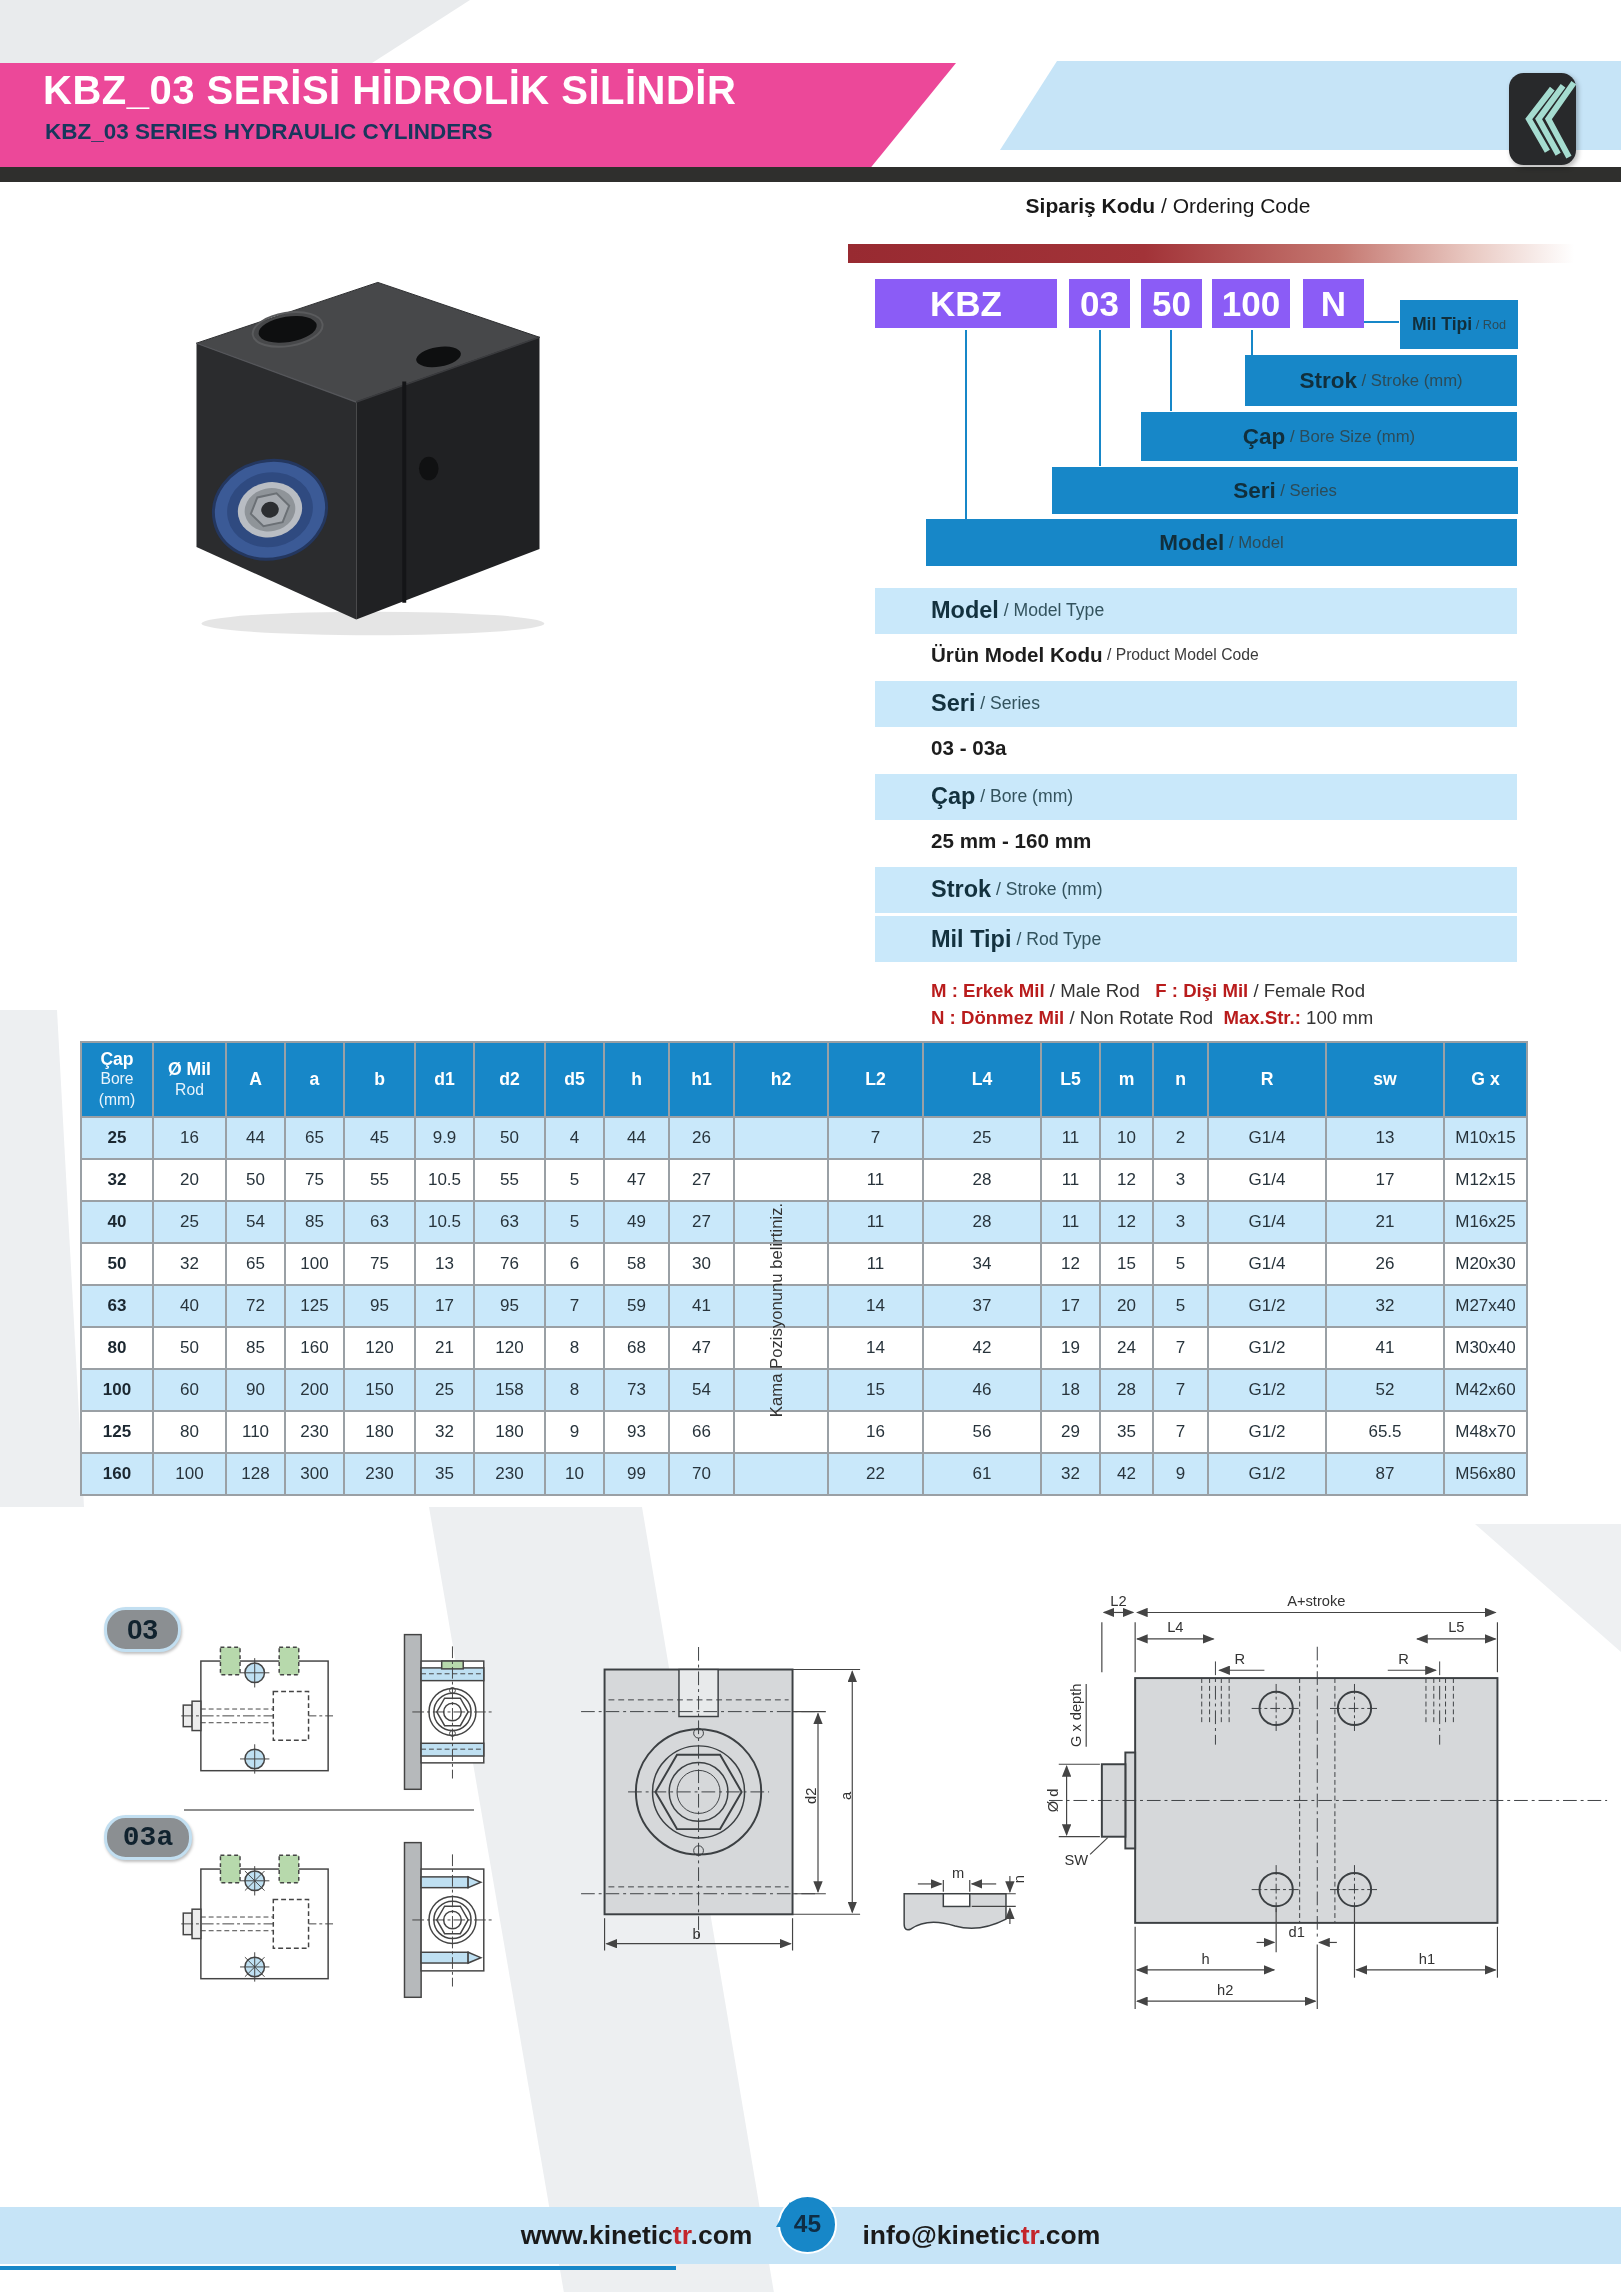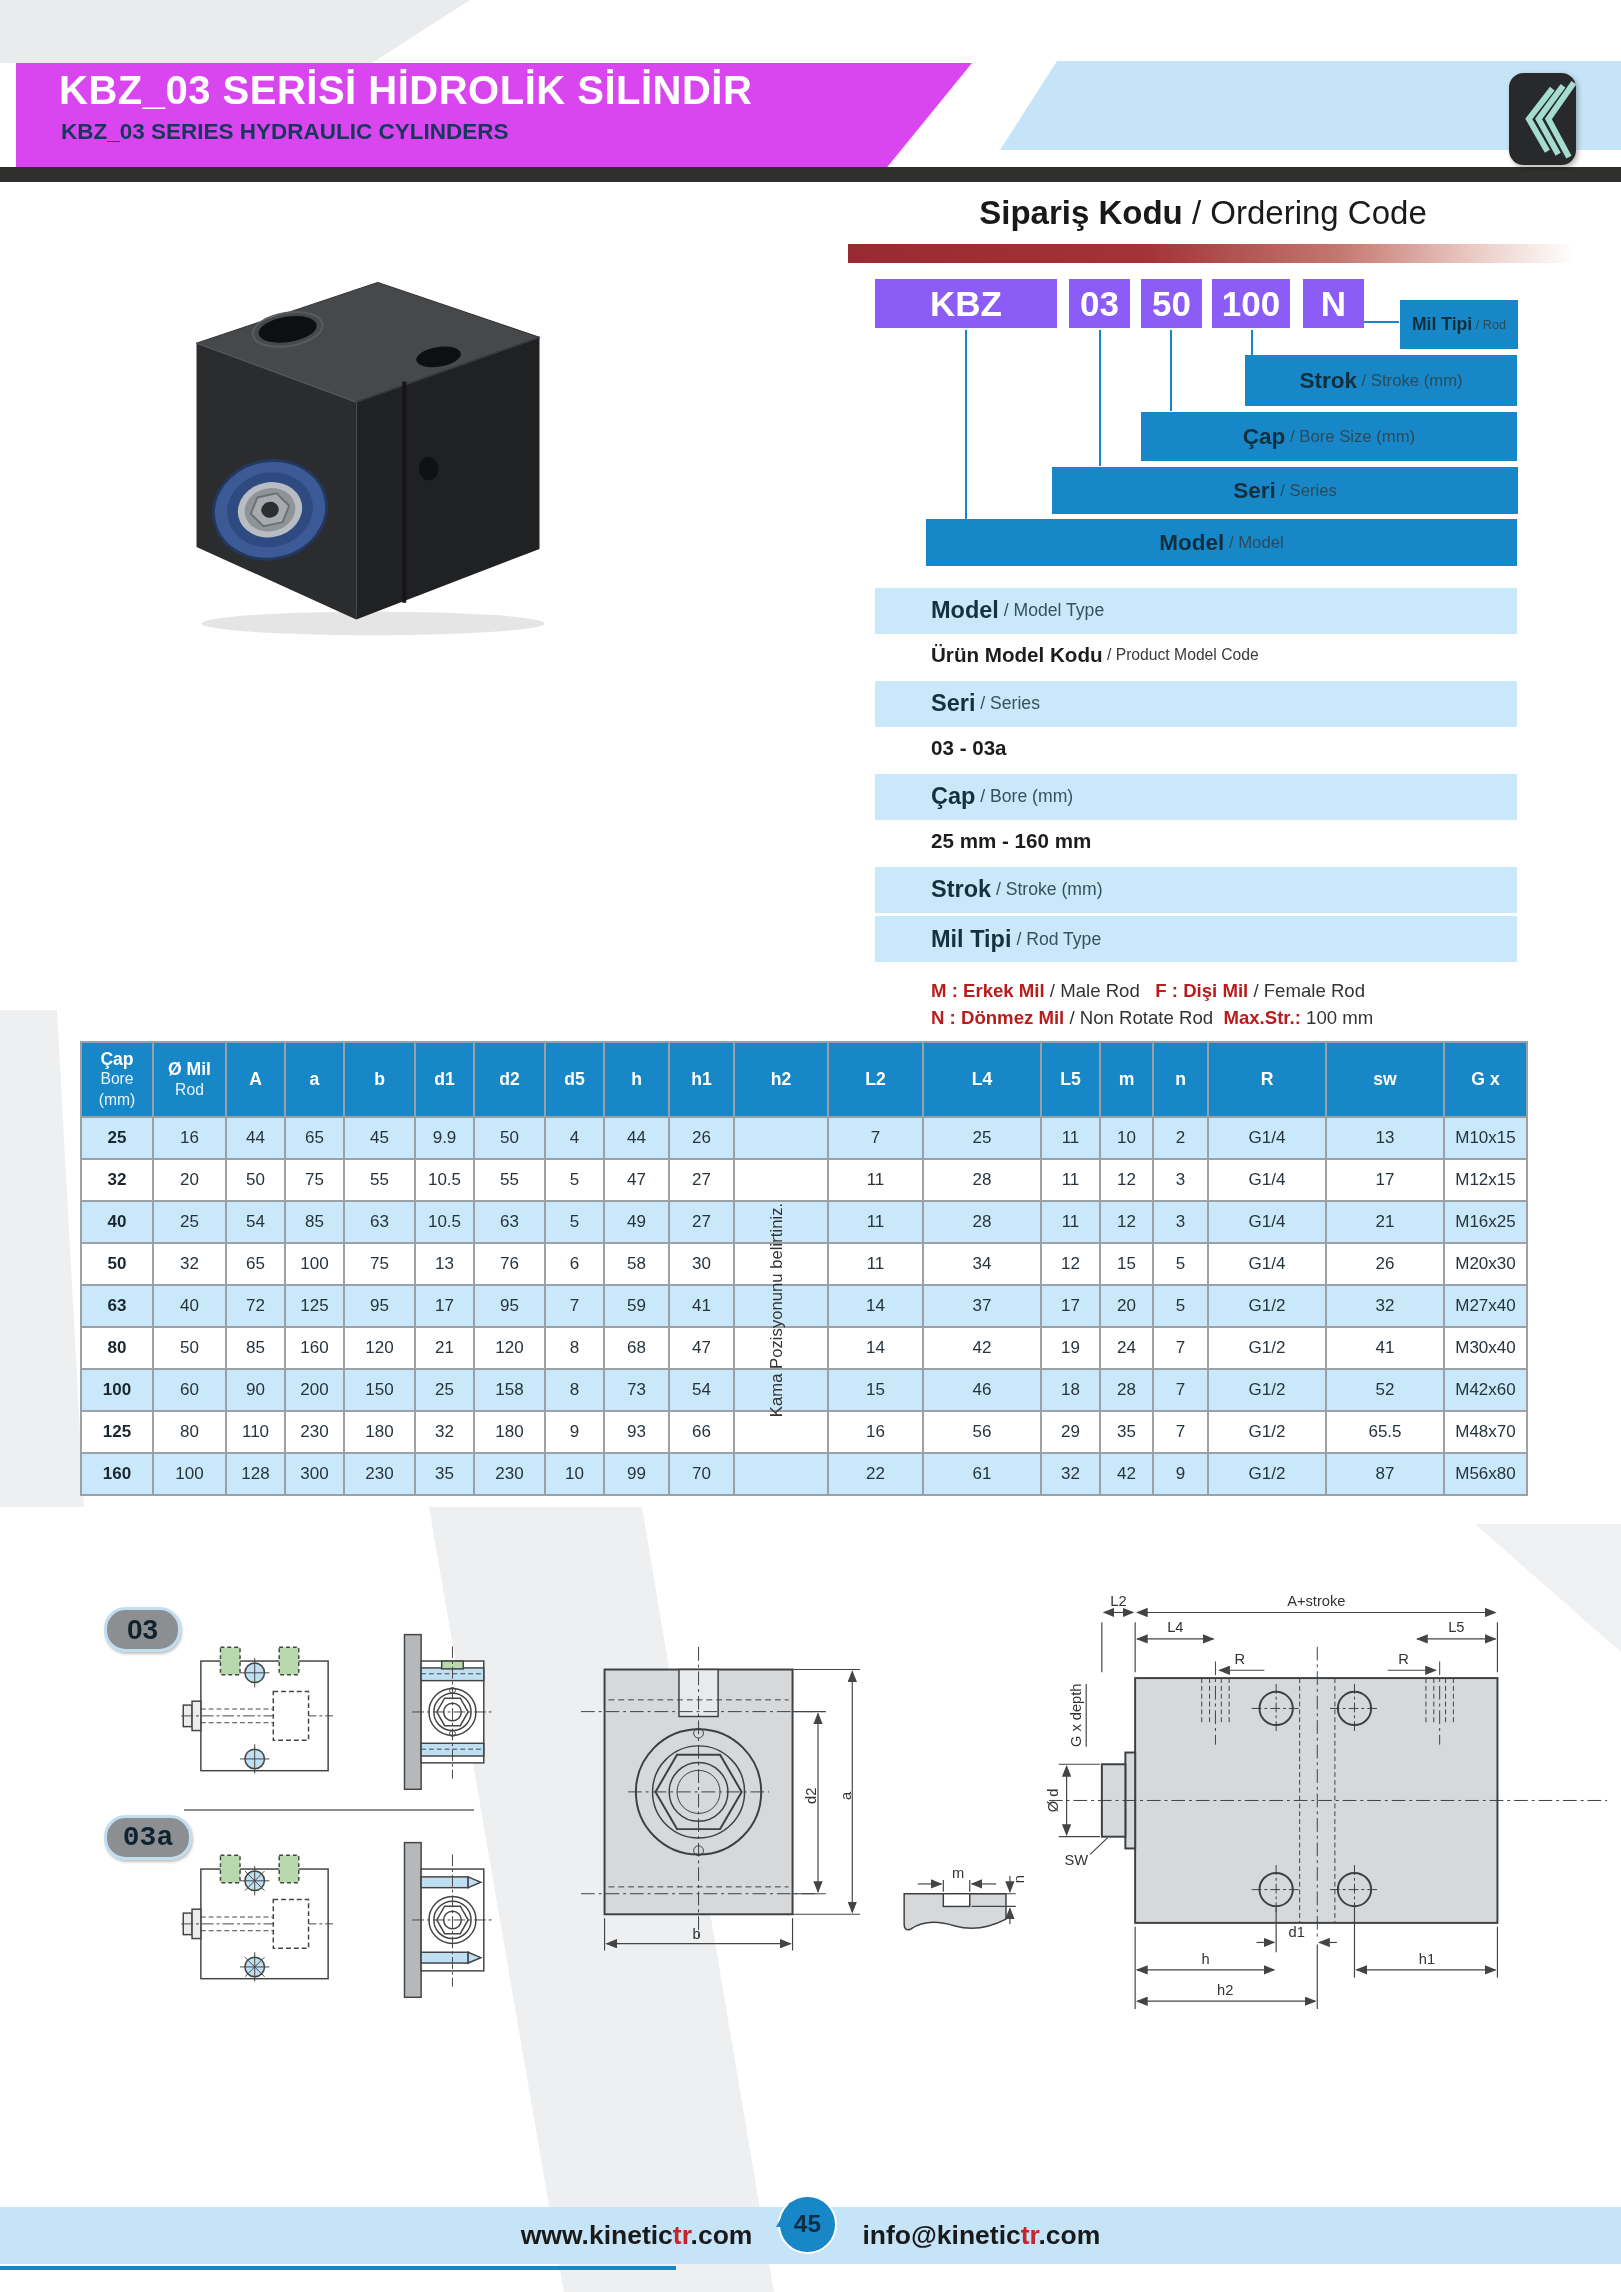--- a/index.html
+++ b/index.html
@@ -6,32 +6,32 @@
   .page{position:relative;width:1621px;height:2293px;background:#fff;overflow:hidden;
         font-family:"Liberation Sans",sans-serif;}
   
   .wedge{position:absolute;left:0;top:0;width:1621px;height:2293px;pointer-events:none;}
   #w-topleft{background:#e9ebed;clip-path:polygon(0 0,470px 0,372px 63px,0 63px);}
   #w-leftstrip{background:#edeff1;clip-path:polygon(0 1010px,57px 1010px,84px 1507px,0 1507px);}
   #w-swath{background:#edeff1;clip-path:polygon(429px 1507px,642px 1507px,774px 2293px,564px 2293px);}
   #w-topright{background:#eef0f2;clip-path:polygon(1475px 1524px,1621px 1524px,1621px 1652px);}
 
   
-  .hdr-blue{position:absolute;left:16px;top:63px;width:956px;height:108px;background:#d946ef;
+  .hdr-blue{position:absolute;left:0;top:63px;width:956px;height:108px;background:#ec4899;
             clip-path:polygon(0 0,100% 0,calc(100% - 88px) 100%,0 100%);z-index:2;}
   .hdr-title{position:absolute;left:43px;top:4.9px;font-size:40px;font-weight:bold;color:#fff;letter-spacing:0.5px;white-space:nowrap;}
   .hdr-sub{position:absolute;left:45px;top:56px;font-size:22.5px;font-weight:bold;color:#17375c;white-space:nowrap;}
   .hdr-light{position:absolute;left:1000px;top:61px;width:621px;height:89px;background:#c6e4f7;
              clip-path:polygon(57px 0,100% 0,100% 100%,0 100%);z-index:1;}
   .logo{position:absolute;left:1509px;top:73px;width:67px;height:92px;background:#28292b;border-radius:14.7px;
         z-index:3;box-shadow:2px 2.9px 4.9px rgba(0,0,0,.28);display:flex;align-items:center;justify-content:center;}
   .black-band{position:absolute;left:0;top:167px;width:100%;height:14.7px;background:#2f2f2d;z-index:2;}
 
   
-  .ord-title{position:absolute;left:860px;top:194px;width:686px;text-align:center;font-size:33px;color:#191919;z-index:2;white-space:nowrap;}
+  .ord-title{position:absolute;left:825px;top:194px;width:686px;text-align:center;font-size:21px;color:#191919;z-index:2;white-space:nowrap;}
   .ord-title .b{font-weight:bold;}
   .red-bar{position:absolute;left:848px;top:244px;width:741px;height:18.6px;z-index:2;
            background:linear-gradient(90deg,#982a31 0%,#a23338 40%,#c4766f 66%,#e9c9c2 84%,#ffffff 98%);}
   .code-box{position:absolute;top:279px;height:49px;background:#8b5cf6;color:#fff;font-weight:bold;font-size:35px;
             display:flex;align-items:center;justify-content:center;z-index:2;}
   .conn{position:absolute;background:#1787c8;z-index:1;}
   .ord-label{position:absolute;background:#1787c8;display:flex;align-items:center;justify-content:center;
              white-space:pre;z-index:2;}
   .ord-label .b{font-weight:bold;font-size:22.5px;color:#112f3c;}
   .ord-label .r{font-size:16.7px;color:#2c4b58;}

